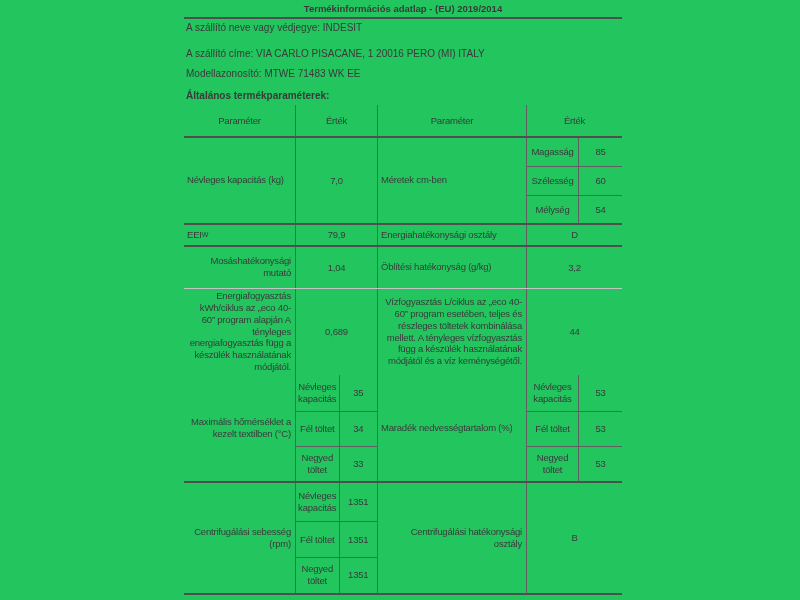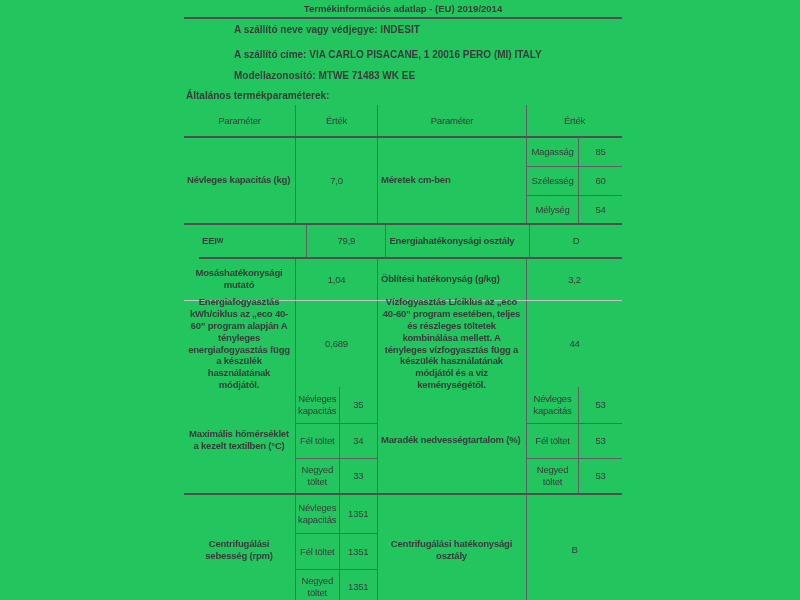--- a/index.html
+++ b/index.html
@@ -19,55 +19,54 @@
   * { box-sizing: border-box; }
 
   .doc-title {
     height: 19px;
     display: flex; align-items: center; justify-content: center;
     font-size: 9.5px; font-weight: bold;
     border-bottom: 2px solid #4f4f4f;
   }
   .info-row {
     display: flex; align-items: center;
-    font-size: 10px; font-weight: bold;
-    border-bottom: 5px solid #22c55e;
+    font-size: 10px; font-weight: normal;
+    border-bottom: 8px solid #22c55e;
     padding-left: 2px;
-    margin-left: 48px;
   }
   .ir1 { height: 25px; }
   .ir2 { height: 26px; }
   .ir3 { height: 15px; }
   .section-heading {
     height: 20px;
     display: flex; align-items: center;
     font-size: 10px; font-weight: bold;
     padding-left: 2px;
   }
 
   
   .tbl { width: 438px; font-size: 9.5px; line-height: 1.25; letter-spacing: -0.2px; }
   .trow { display: flex; border-bottom: 2px solid #4f4f4f; }
   .trow.light { border-bottom: 1px solid #c4c4c4; }
   .trow.noline { border-bottom: none; }
   .thead { height: 33px; }
   .r1 { height: 87px; }
-  .r2 { height: 34px; margin-left: 15px; }
+  .r2 { height: 22px; }
   .r3 { height: 42px; }
   .r4 { height: 86px; }
   .r5 { height: 108px; }
   .r6 { height: 112px; }
 
   .c1 { width: 112px; border-right: 1px solid #5f5f5f; }
   .c2 { width: 82px;  border-right: 1px solid #5f5f5f; }
   .c3 { width: 149px; border-right: 1px solid #5f5f5f; }
   .c4 { width: 95px; }
 
   .cell { display: flex; align-items: center; }
-  .param { padding: 2px 4px 3px 3px; text-align: center; font-weight: bold; }
+  .param { padding: 2px 4px 3px 3px; text-align: right; }
   .val { justify-content: center; padding: 2px; }
   .hcell { justify-content: center; text-align: center; }
 
   .subcol { display: flex; flex-direction: column; }
   .subrow { display: flex; border-bottom: 1px solid #5f5f5f; }
   .subrow:last-child { border-bottom: none; }
   .sublabel {
     display: flex; align-items: center; justify-content: center;
     text-align: center; border-right: 1px solid #5f5f5f; padding: 1px 2px;
   }

